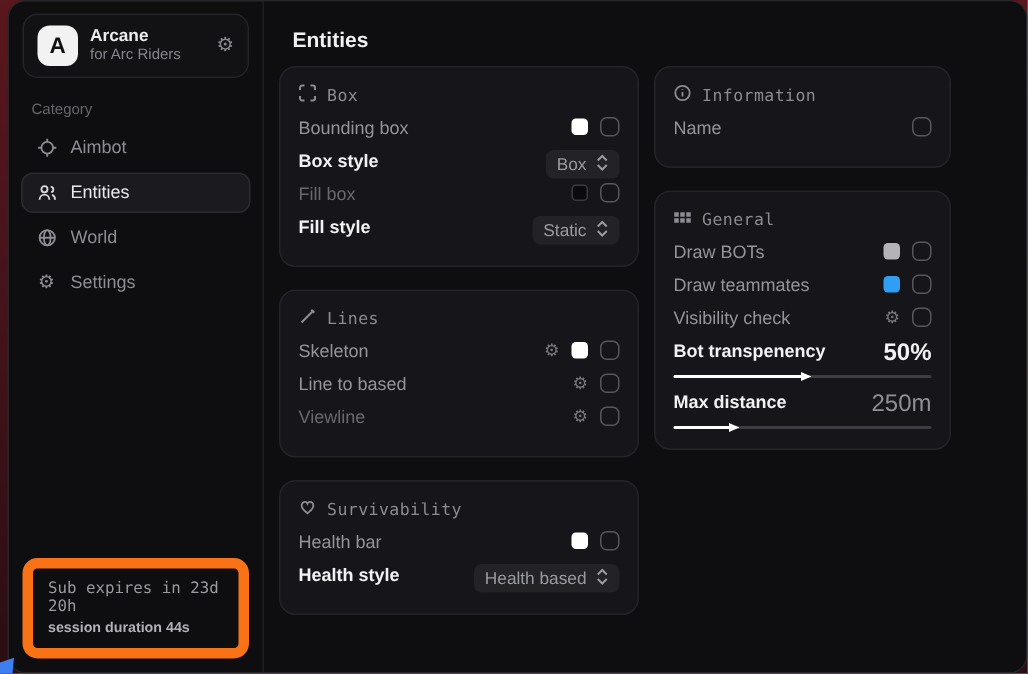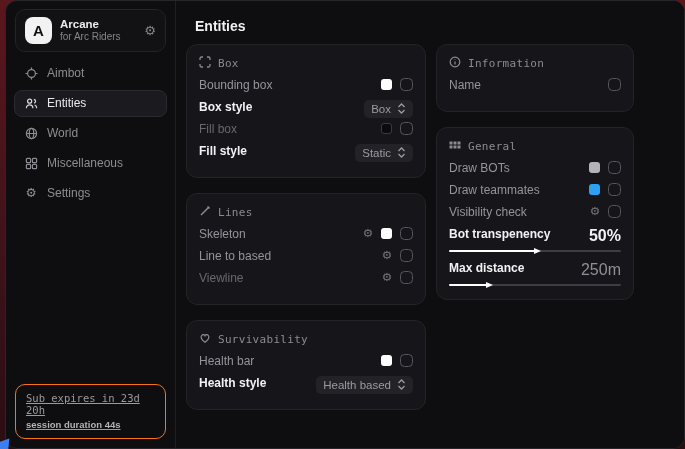--- a/index.html
+++ b/index.html
@@ -40,21 +40,21 @@
     padding:0 9px; border-radius:8px; border:1px solid transparent;
     font-size:12px; color:#8d8d93; cursor:pointer;
   }
   .nav-item.selected{ background:#1a1a1f; border-color:#2a2a30; color:#e9e9ec; }
   .nav-icon{ width:14px; height:14px; display:inline-flex; align-items:center; justify-content:center; }
   .nav-icon svg{ stroke:#8d8d93; }
   .nav-item.selected .nav-icon svg{ stroke:#d9d9de; }
   .gear-glyph{ font-family:"DejaVu Sans",sans-serif; font-size:12.5px; line-height:1; }
   .sb-spacer{ flex:1; }
   .status-card{
-    margin:8px 9px 9px 9px; padding:7px 10px 8px; border:1px solid #f97316; border-radius:10px;text-decoration:underline;
+    margin:8px 9px 9px 9px; padding:7px 10px 8px; border:7px solid #f97316; border-radius:10px;
   }
   .status-line1{ font-family:"DejaVu Sans Mono",monospace; font-size:10.5px; color:#9a9aa0; }
   .status-line2{ font-size:9.5px; font-weight:700; color:#b2b2b8; margin-top:3px; }
   
   .main{ flex:1; display:flex; flex-direction:column; background:#0e0e10; }
   .main-title{ font-size:14px; font-weight:700; color:#f1f1f3; margin:17px 0 8px 19px; }
   .columns{ display:flex; gap:10px; padding:2px 10px 10px 10px; }
   .col{ display:flex; flex-direction:column; }
   .col-left{ width:240px; }
   .col-right{ width:198px; }
@@ -102,20 +102,21 @@
   <div class="sidebar">
     <div class="brand-card">
       <div class="brand-logo">A</div>
       <div class="brand-text">
         <div class="brand-name">Arcane</div>
         <div class="brand-sub">for Arc Riders</div>
       </div>
       <span class="brand-gear">⚙</span>
     </div>
 
+    <div class="cat-label">Category</div>
 
     <div class="nav">
       <div class="nav-item">
         <span class="nav-icon">
           <svg width="13" height="13" viewBox="0 0 14 14" fill="none" stroke-width="1.3">
               <circle cx="7" cy="7" r="4.2"></circle>
               <line x1="7" y1="0.5" x2="7" y2="3"></line>
               <line x1="7" y1="11" x2="7" y2="13.5"></line>
               <line x1="0.5" y1="7" x2="3" y2="7"></line>
               <line x1="11" y1="7" x2="13.5" y2="7"></line>
@@ -138,31 +139,20 @@
         <span class="nav-icon">
           <svg width="13" height="13" viewBox="0 0 14 14" fill="none" stroke-width="1.3">
               <circle cx="7" cy="7" r="5.5"></circle>
               <line x1="1.5" y1="7" x2="12.5" y2="7"></line>
               <ellipse cx="7" cy="7" rx="2.4" ry="5.5"></ellipse>
             </svg>
         </span>
         <span>World</span>
       </div>
       <div class="nav-item">
-        <span class="nav-icon">
-          <svg width="13" height="13" viewBox="0 0 14 14" fill="none" stroke-width="1.3">
-              <rect x="1.5" y="1.5" width="4.5" height="4.5" rx="1"></rect>
-              <rect x="8" y="1.5" width="4.5" height="4.5" rx="1"></rect>
-              <rect x="1.5" y="8" width="4.5" height="4.5" rx="1"></rect>
-              <rect x="8" y="8" width="4.5" height="4.5" rx="1"></rect>
-            </svg>
-        </span>
-        <span>Miscellaneous</span>
-      </div>
-      <div class="nav-item">
         <span class="nav-icon gear-glyph">⚙</span>
         <span>Settings</span>
       </div>
     </div>
 
     <div class="sb-spacer"></div>
 
     <div class="status-card">
       <div class="status-line1">Sub expires in 23d 20h</div>
       <div class="status-line2">session duration 44s</div>

